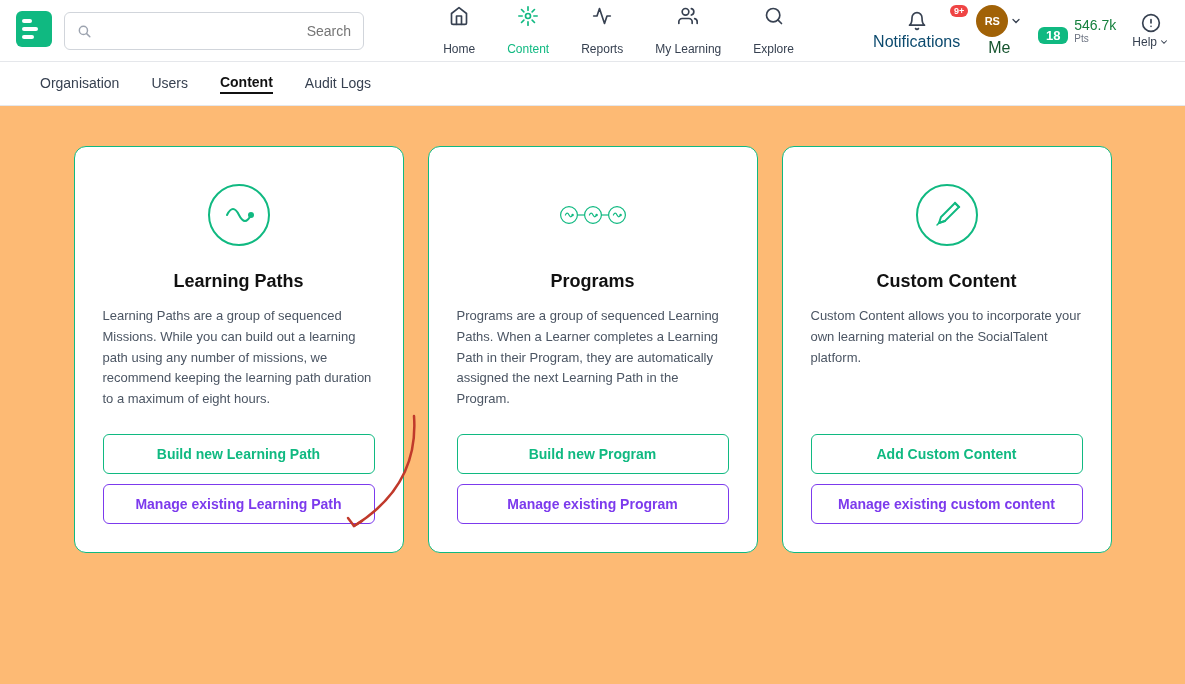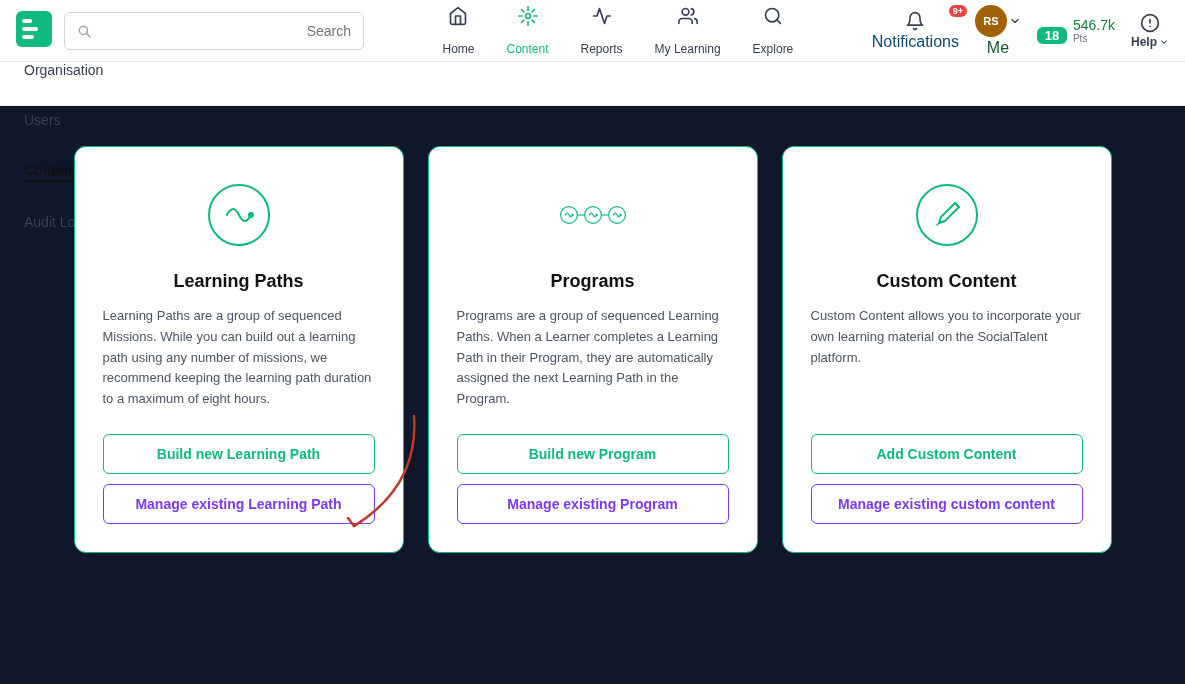--- a/index.html
+++ b/index.html
@@ -101,49 +101,48 @@
       padding: 2px 6px;
       font-size: 10px;
       font-weight: 700;
       width: 30px;
       cursor: pointer;
     }
     .pts-number { font-size: 13px; font-weight: 800; line-height: 1; }
     .pts-value-wrap { display: flex; flex-direction: column; align-items: flex-start; }
     .pts-value { font-size: 14px; font-weight: 400; color: #15803d; }
     .pts-text { font-size: 10px; color: #6b7280; }
-    .help-wrap { display: flex; flex-direction: column; align-items: center; gap: 2px; cursor: pointer; font-weight: bold; }
+    .help-wrap { display: flex; flex-direction: column; align-items: center; gap: 2px; cursor: pointer; }
     .help-row { display: flex; align-items: center; gap: 2px; font-size: 12px; color: #374151; }
 
     
     .subnav {
       display: flex;
       gap: 32px;
-      padding: 0 24px;
+      padding: 0 40px;
       border-bottom: 1px solid #e5e7eb;
       height: 44px;
-      align-items: flex-start;
-      flex-direction: column;
+      align-items: center;
     }
     .subnav-item {
       font-size: 14px;
       color: #374151;
       cursor: pointer;
       padding-bottom: 2px;
     }
     .subnav-item.active {
       font-weight: 700;
       color: #111;
       border-bottom: 2px solid #111;
     }
 
     
     .main {
       padding: 40px 24px 40px;
-      background: #0f172a;
+      background: #fdba74;
       min-height: calc(684px - 106px);
     }
     .cards-row {
       display: flex;
       gap: 24px;
       justify-content: center;
       position: relative;
     }
     .card {
       background: #fff;

